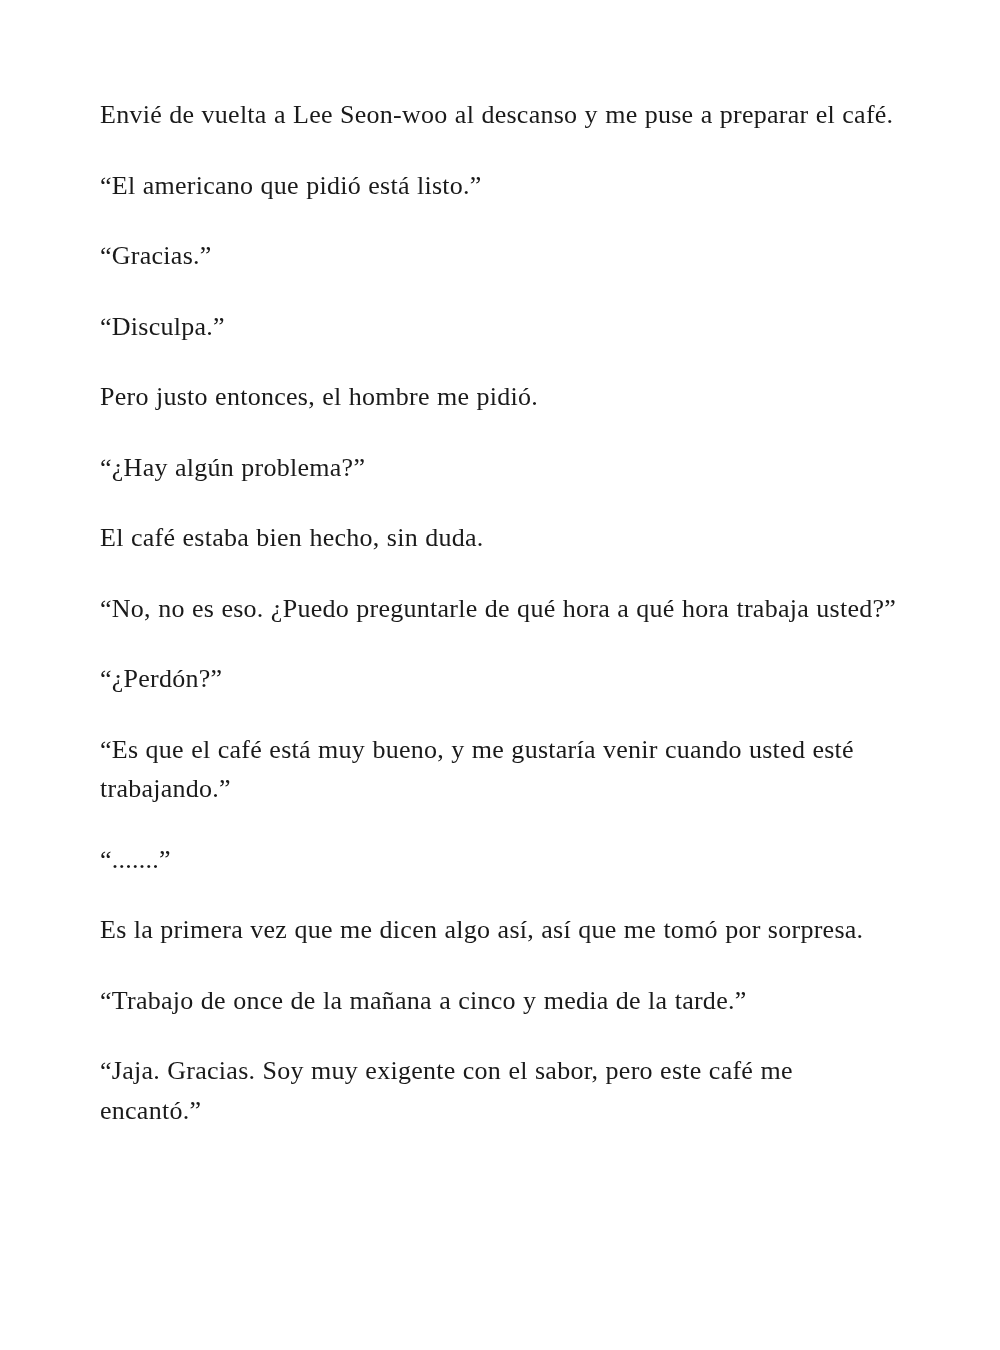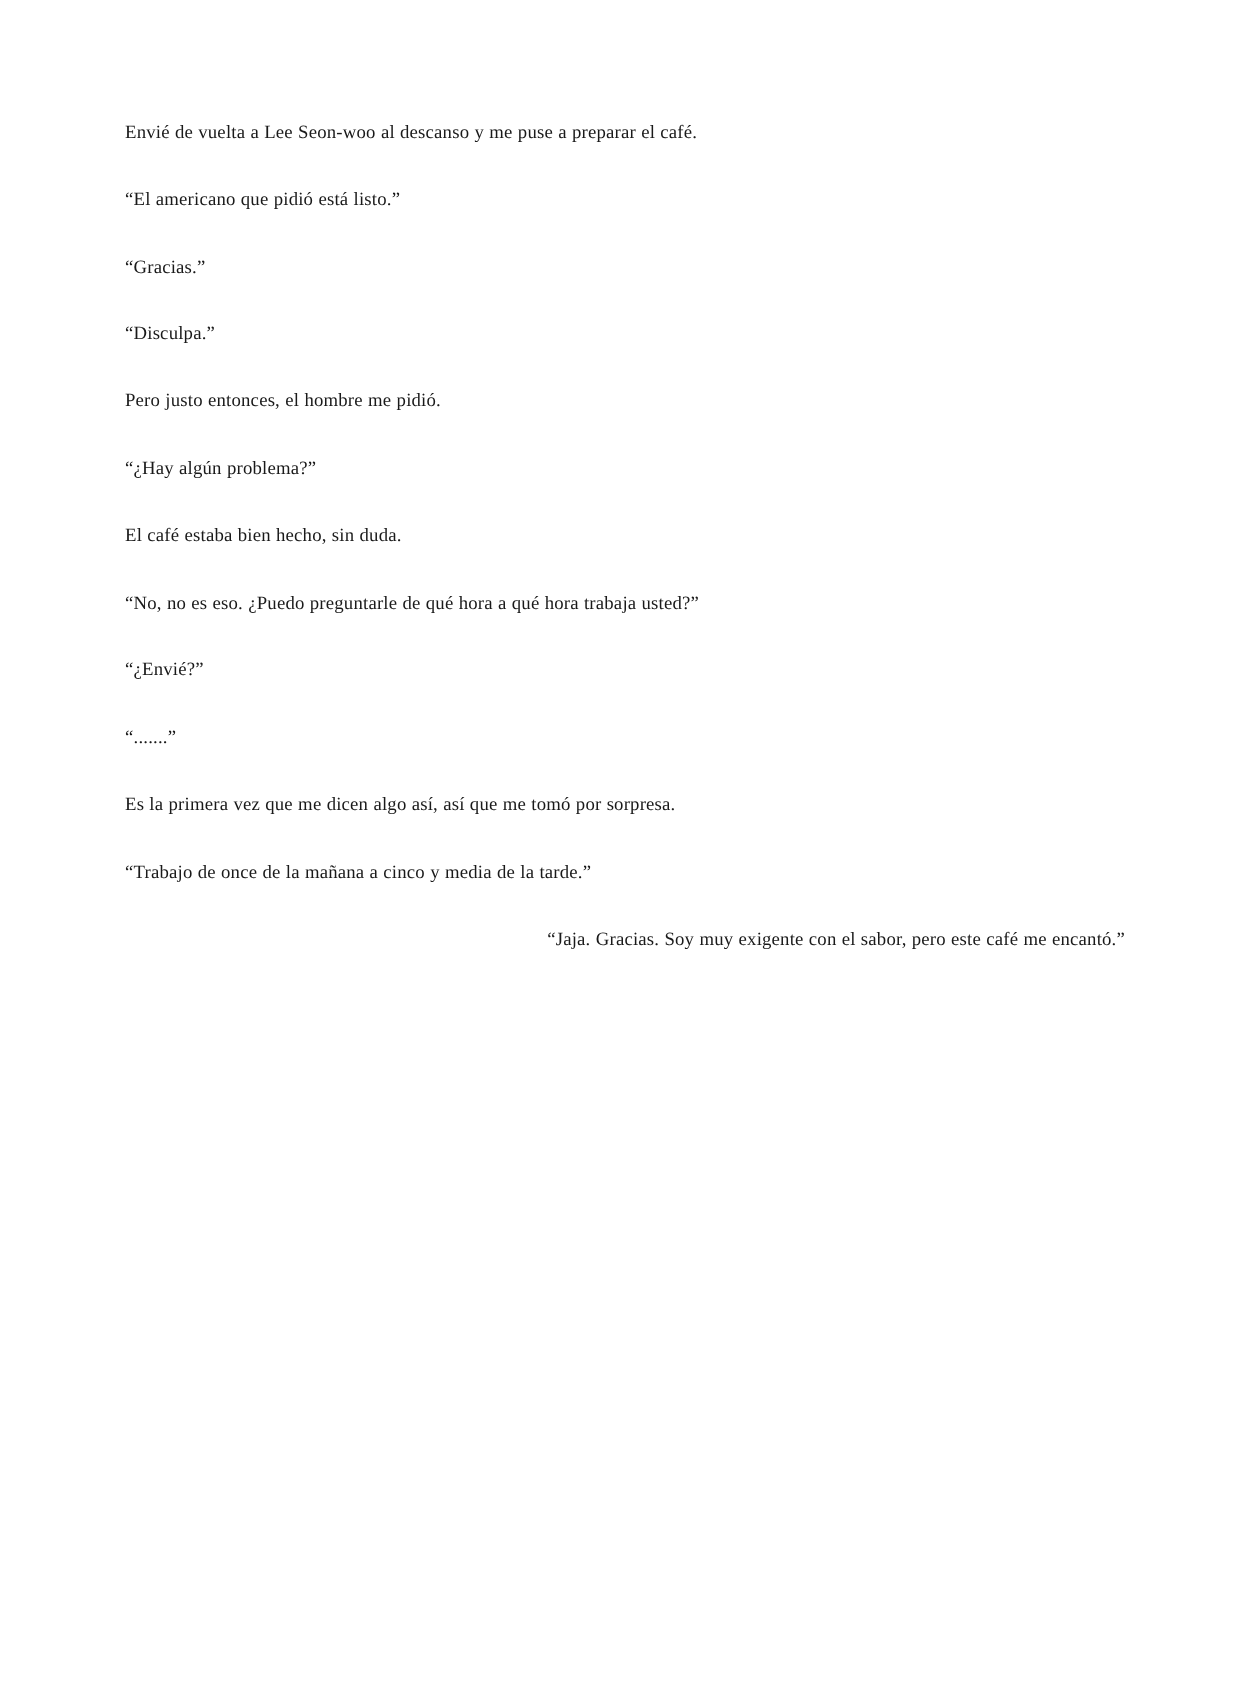--- a/index.html
+++ b/index.html
@@ -17,44 +17,44 @@
     box-sizing: border-box;
     width: 1000px;
     height: 1350px;
     background: #ffffff;
     padding: 95px 100px 60px 100px;
   }
   .doc-body {
     width: 800px;
   }
   .para {
-    font-size: 15px;
+    font-size: 26px;
     line-height: 1.52;
     margin: 0 0 31px 0;
     text-align: left;
     letter-spacing: 0.01em;
     word-spacing: 0.02em;
   }
   .para:last-child {
     margin-bottom: 0;
-    text-align: right;
   }
 </style>
 </head>
 <body>
 
 <div class="page">
   <div class="doc-body">
     <p class="para">Envié de vuelta a Lee Seon-woo al descanso y me puse a preparar el café.</p>
     <p class="para">“El americano que pidió está listo.”</p>
     <p class="para">“Gracias.”</p>
     <p class="para">“Disculpa.”</p>
     <p class="para">Pero justo entonces, el hombre me pidió.</p>
     <p class="para">“¿Hay algún problema?”</p>
     <p class="para">El café estaba bien hecho, sin duda.</p>
     <p class="para">“No, no es eso. ¿Puedo preguntarle de qué hora a qué hora trabaja usted?”</p>
-    <p class="para">“¿Envié?”</p>
+    <p class="para">“¿Perdón?”</p>
+    <p class="para">“Es que el café está muy bueno, y me gustaría venir cuando usted esté trabajando.”</p>
     <p class="para">“.......”</p>
     <p class="para">Es la primera vez que me dicen algo así, así que me tomó por sorpresa.</p>
     <p class="para">“Trabajo de once de la mañana a cinco y media de la tarde.”</p>
     <p class="para">“Jaja. Gracias. Soy muy exigente con el sabor, pero este café me encantó.”</p>
   </div>
 </div>
 
 </body></html>

